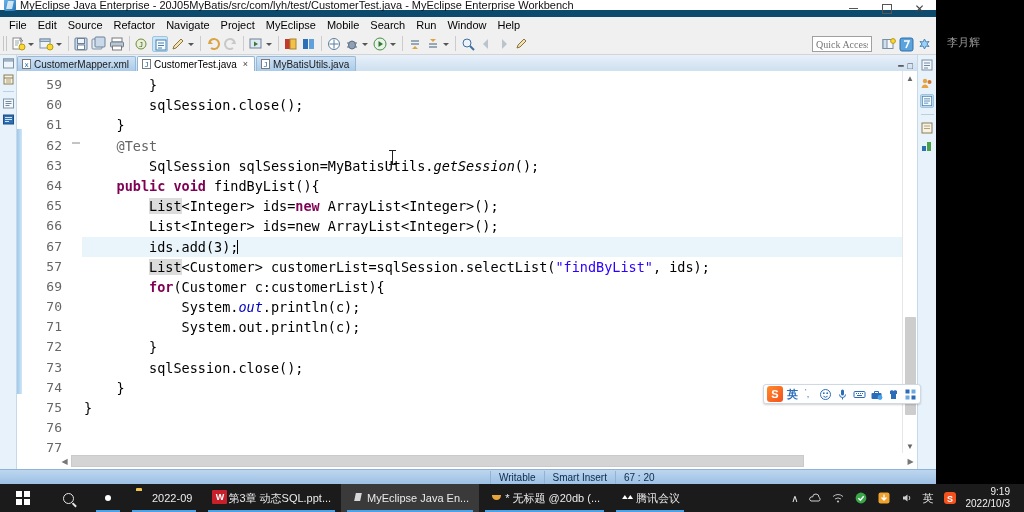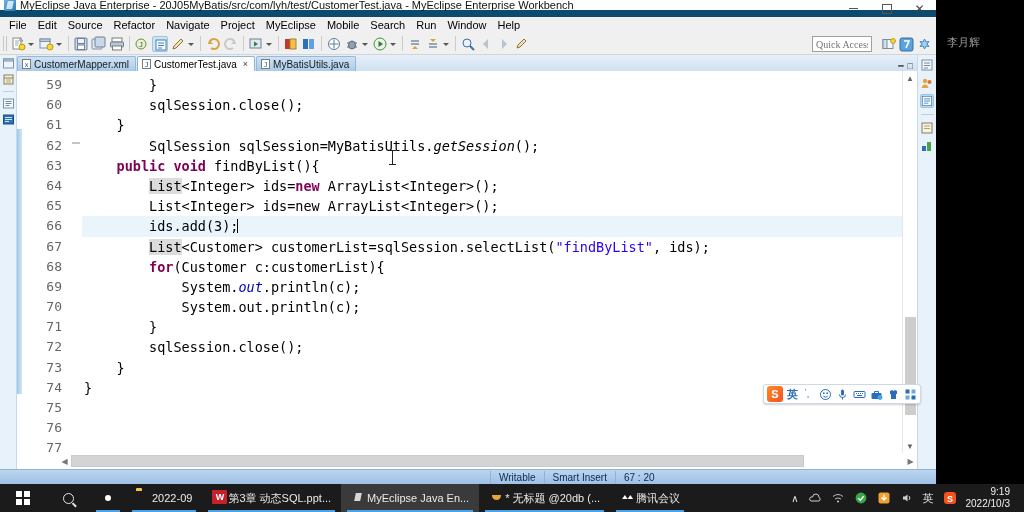--- a/index.html
+++ b/index.html
@@ -556,21 +556,21 @@
           <div class="gutter">
             <div class="ln">59</div>
             <div class="ln">60</div>
             <div class="ln">61</div>
             <div class="ln">62</div>
             <div class="ln">63</div>
             <div class="ln">64</div>
             <div class="ln">65</div>
             <div class="ln">66</div>
             <div class="ln">67</div>
-            <div class="ln">68</div>
+            <div class="ln">57</div>
             <div class="ln">69</div>
             <div class="ln">70</div>
             <div class="ln">71</div>
             <div class="ln">72</div>
             <div class="ln">73</div>
             <div class="ln">74</div>
             <div class="ln">75</div>
             <div class="ln">76</div>
             <div class="ln">77</div>
           </div>
@@ -580,20 +580,21 @@
               <svg width="8" height="8" viewBox="0 0 8 8">
                   <path d="M0 4h8" stroke="#888"></path>
                 </svg>
             </span>
           </div>
 
           <div class="code">
             <div class="cl"><span>        }</span></div>
             <div class="cl"><span>        sqlSession.close();</span></div>
             <div class="cl"><span>    }</span></div>
+            <div class="cl"><span class="ann">    @Test</span></div>
             <div class="cl"><span>        SqlSession sqlSession=MyBatisUtils.<span class="mth">getSession</span>();</span></div>
             <div class="cl"><span>    <span class="kw">public</span> <span class="kw">void</span> findByList(){</span></div>
             <div class="cl"><span>        <span class="occ">List</span>&lt;Integer&gt; ids=<span class="kw">new</span> ArrayList&lt;Integer&gt;();</span></div>
             <div class="cl"><span>        List&lt;Integer&gt; ids=new ArrayList&lt;Integer&gt;();</span></div>
             <div class="cl cur"><span>        ids.add(3);</span><span class="caret"></span></div>
             <div class="cl"><span>        <span class="occ">List</span>&lt;Customer&gt; customerList=sqlSession.selectList(<span class="str">"findByList"</span>, ids);</span></div>
             <div class="cl"><span>        <span class="kw">for</span>(Customer c:customerList){</span></div>
             <div class="cl"><span>            System.<span class="fld">out</span>.println(c);</span></div>
             <div class="cl"><span>            System.out.println(c);</span></div>
             <div class="cl"><span>        }</span></div>

